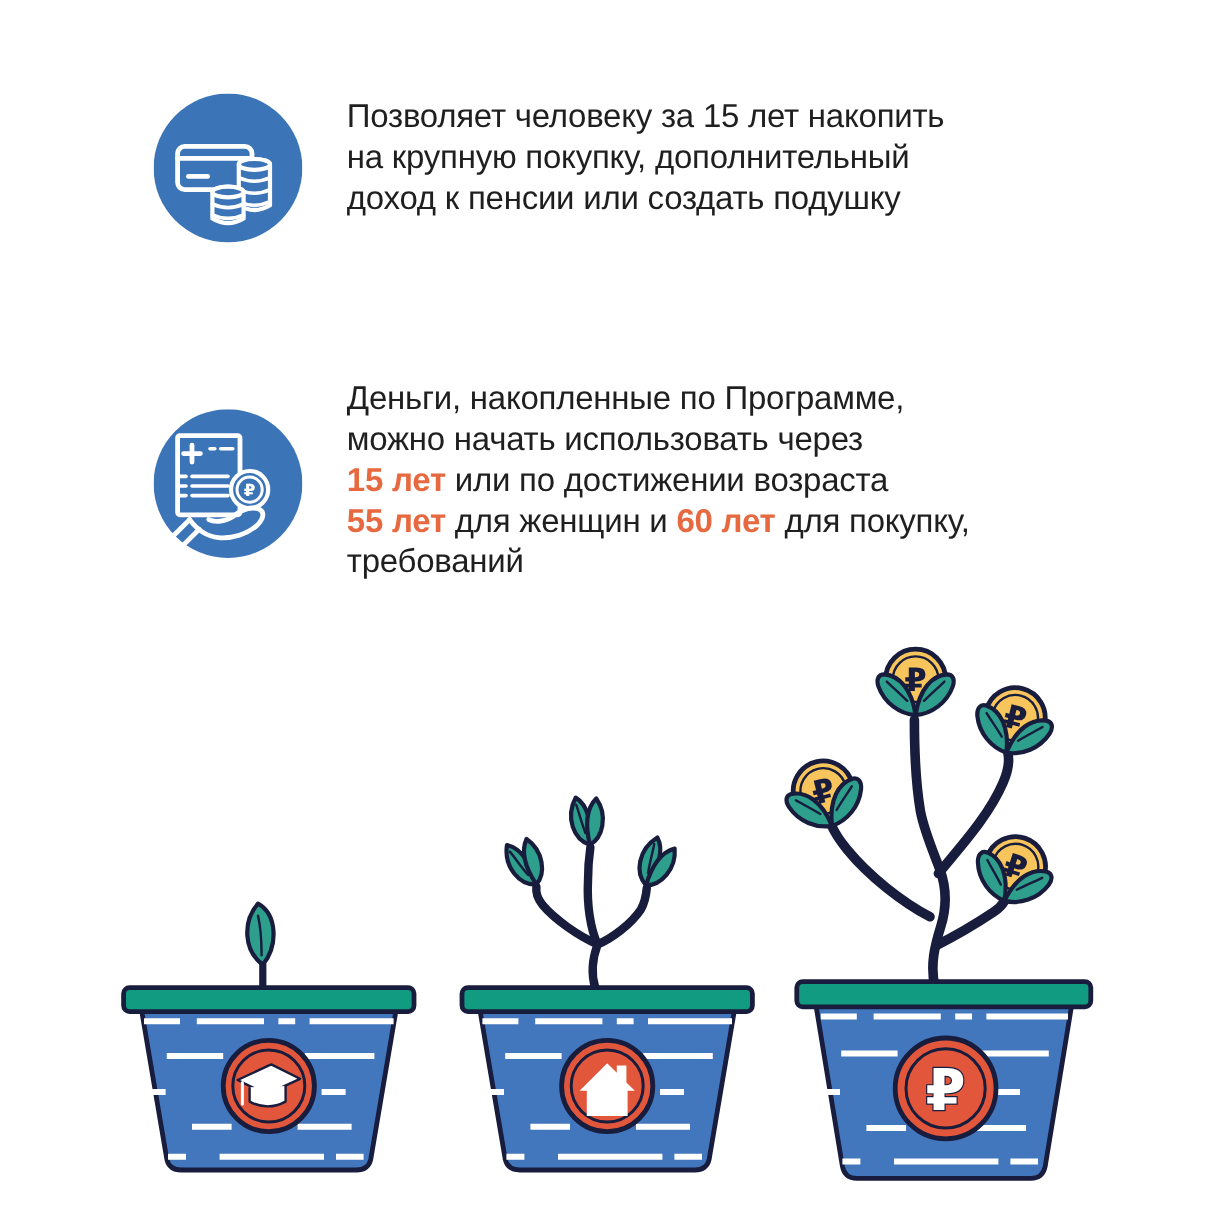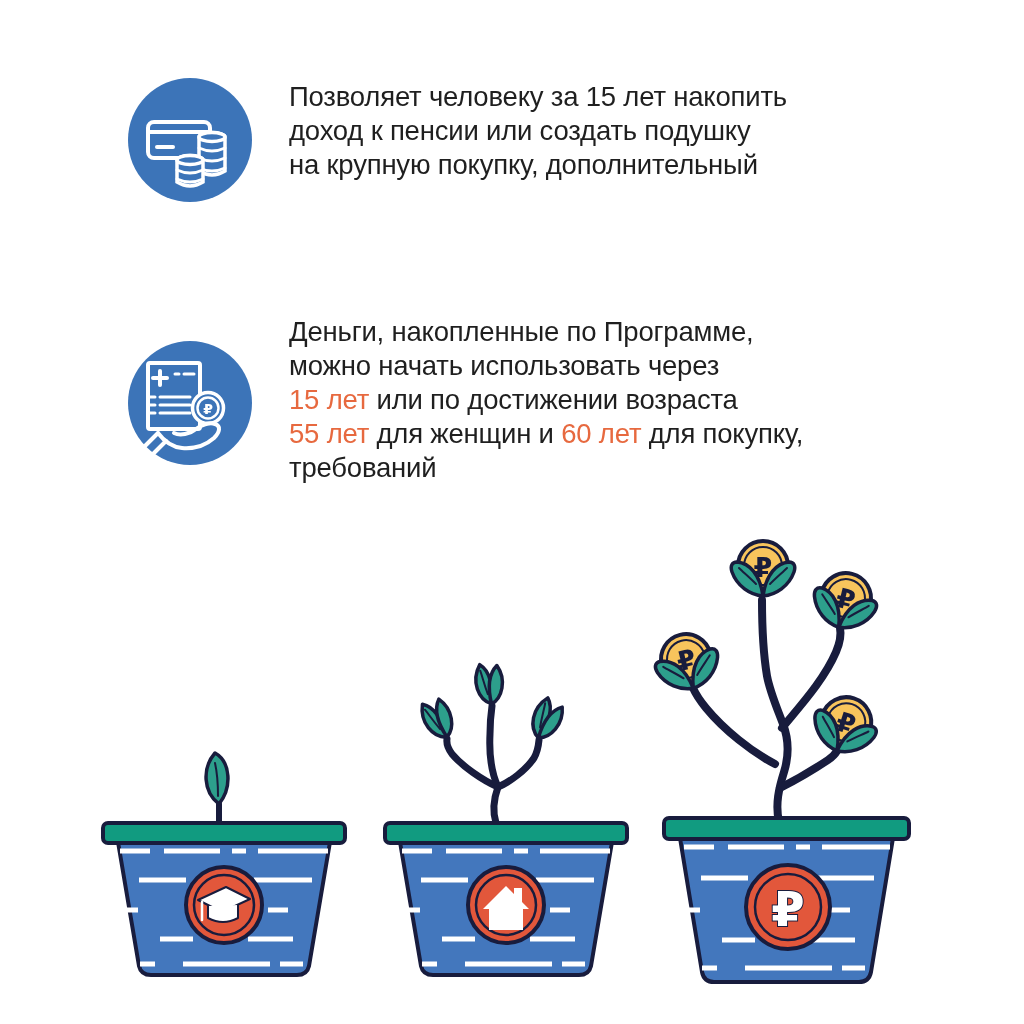--- a/index.html
+++ b/index.html
@@ -2,21 +2,21 @@
 <html style="--background: #ffffff; --text_dark: #1f1f1f; --accent_orange: #e7693f; --icon_blue: #3c74b8; --pot_blue: #4377bd; --rim_green: #119b80; --leaf_green: #2d9f8c; --coin_yellow: #f8c45c; --badge_orange: #e2573b; --outline_navy: #181c3d;"><head>
 <meta charset="utf-8">
 <style>
   html,body{margin:0;padding:0;background:#fff;}
   .canvas{position:relative;width:1024px;height:1008px;background:var(--background);
           font-family:"Liberation Sans",sans-serif;overflow:hidden;}
   .icon-circle{position:absolute;width:124px;height:124px;}
   .para{position:absolute;color:var(--text_dark);font-size:27.5px;line-height:34px;
         white-space:nowrap;font-weight:400;letter-spacing:-0.2px;}
   .para .line{height:34px;}
-  .hl{color:var(--accent_orange);font-weight:400;}
+  .hl{color:var(--accent_orange);font-weight:700;}
   .pots-svg{position:absolute;left:0;top:520px;width:1024px;height:504px;}
 
   
   .pot-rim{fill:var(--rim_green);stroke:var(--outline_navy);stroke-width:4;}
   .pot-body{fill:var(--pot_blue);stroke:var(--outline_navy);stroke-width:4;stroke-linejoin:round;}
   .dash{stroke:#ffffff;stroke-width:5;fill:none;}
   .badge-outer{fill:var(--badge_orange);stroke:var(--outline_navy);stroke-width:4;}
   .badge-ring{fill:none;stroke:var(--outline_navy);stroke-width:2.5;}
   .stem{fill:none;stroke:var(--outline_navy);stroke-linecap:round;}
   .leaf{fill:var(--leaf_green);stroke:var(--outline_navy);stroke-width:3.5;stroke-linejoin:round;}
@@ -57,22 +57,22 @@
 
       <path class="wicon-fill" d="M 49,82 A 13 4.5 0 0 1 75,82 L 75,104 Q 62,112 49,104 Z"></path>
       <ellipse class="wicon-fill" cx="62" cy="82" rx="13" ry="4.5"></ellipse>
       <path class="wicon-thin" d="M 49,92 Q 62,98 75,92"></path>
       <path class="wicon-thin" d="M 49,101 Q 62,107 75,101"></path>
     </svg>
   </div>
 
   <div class="para" style="left:289px;top:80px;">
     <div class="line">Позволяет человеку за 15 лет накопить</div>
+    <div class="line">на крупную покупку, дополнительный</div>
     <div class="line">доход к пенсии или создать подушку</div>
-    <div class="line">на крупную покупку, дополнительный</div>
   </div>
 
   <div class="icon-circle" style="left:128px;top:341px;">
     <svg width="124" height="124" viewBox="0 0 124 124">
       <circle class="icon-bg" cx="62" cy="62" r="62"></circle>
       <rect class="wicon" x="20" y="22" width="52" height="66" rx="2"></rect>
 
       <line class="wicon" x1="25" y1="37" x2="39" y2="37"></line>
       <line class="wicon" x1="32" y1="30" x2="32" y2="44"></line>
 

